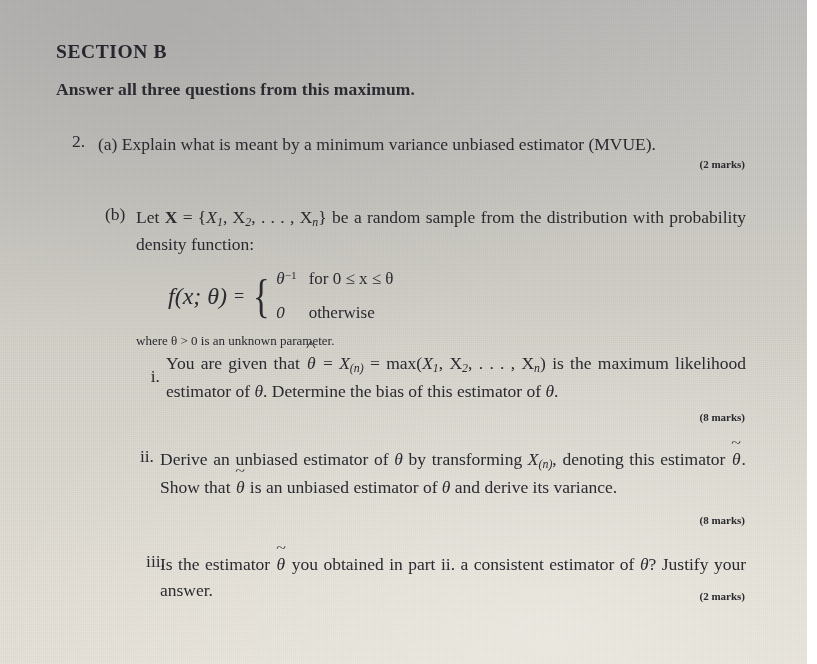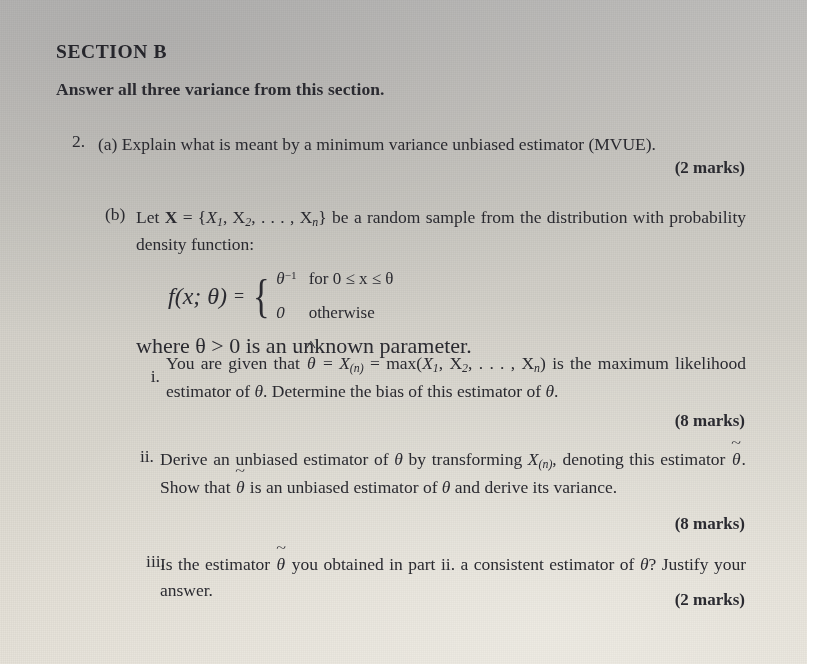--- a/index.html
+++ b/index.html
@@ -89,21 +89,21 @@
   .q-a {
     left: 98px;
     top: 131px;
     width: 650px;
     font-size: 17.5px;
     line-height: 1.5;
   }
   .marks {
     text-align: right;
     font-weight: bold;
-    font-size: 17px;
+    font-size: 11px;
   }
   .marks-a { left: 345px; top: 158px; width: 400px; }
 
   .q-b-label {
     left: 105px;
     top: 204px;
     font-size: 17.5px;
   }
   .q-b-body {
     left: 136px;
@@ -143,21 +143,21 @@
     line-height: 1.32;
     gap: 12px;
   }
   .cases .val { font-style: italic; }
   .cases .cond { font-style: normal; }
   .it { }
 
   .where {
     left: 136px;
     top: 333px;
-    font-size: 22px;
+    font-size: 13px;
   }
 
   
   .ri-num {
     font-size: 17.5px;
     text-align: right;
     width: 26px;
   }
   .ri-body {
     font-size: 17.5px;
@@ -220,21 +220,21 @@
   .nw { white-space: nowrap; }
 </style>
 </head>
 <body>
 
 <div id="page">
   <div class="layer">
 
     <div class="blk sec-head">SECTION B</div>
 
-    <div class="blk instr">Answer all three variance from this section.</div>
+    <div class="blk instr">Answer all three questions from this maximum.</div>
 
     <div class="blk q-num">2.</div>
 
     <div class="blk q-a">
       <span>(a)</span>
       <span>Explain what is meant by a </span><span class="it">minimum variance unbiased estimator</span><span> (MVUE).</span>
     </div>
     <div class="blk marks marks-a">(2 marks)</div>
 
     <div class="blk q-b-label">(b)</div>

